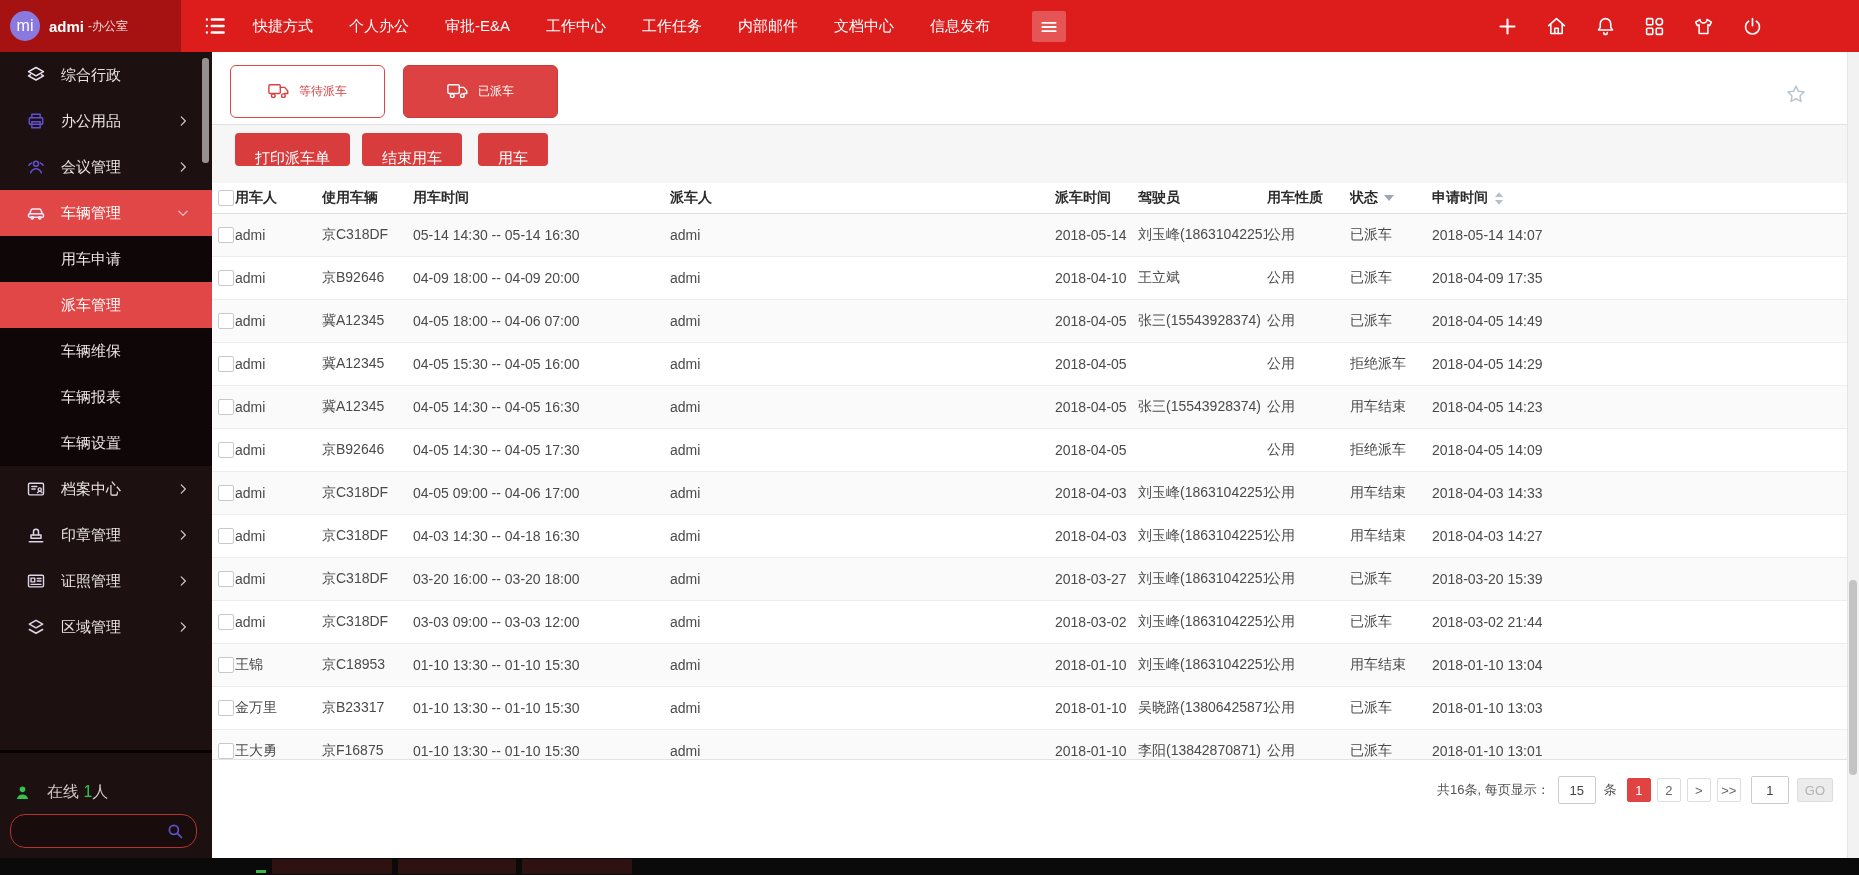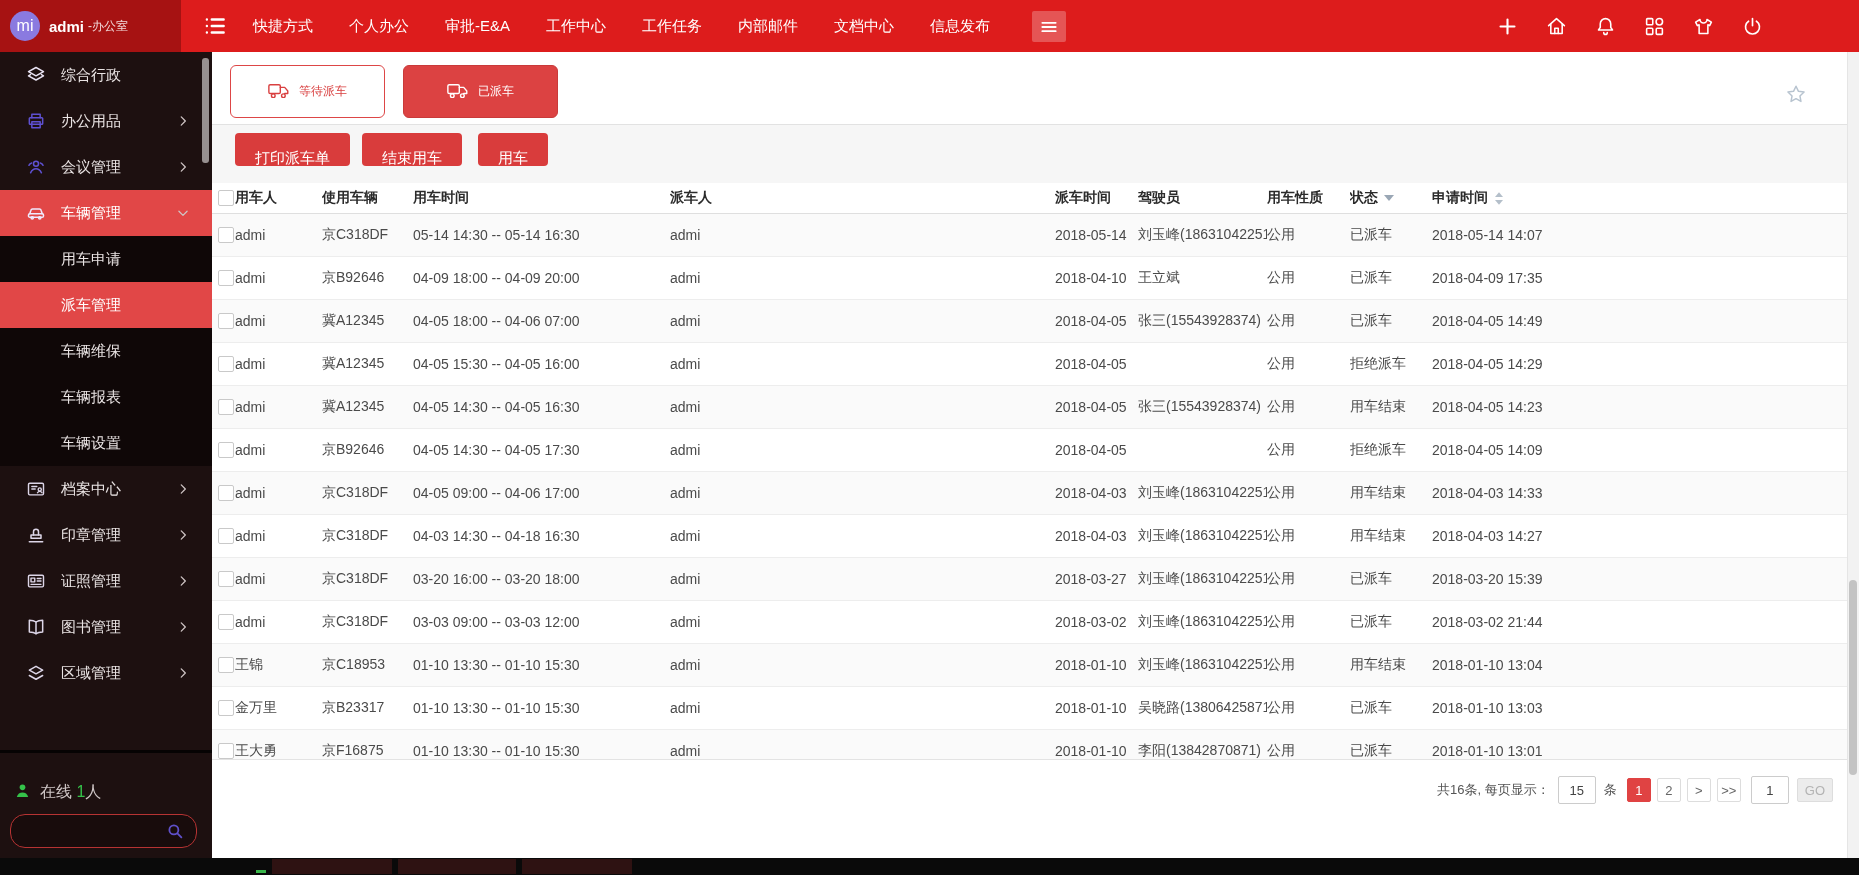--- a/index.html
+++ b/index.html
@@ -24,21 +24,21 @@
   .snav-list{padding-top:0}
   .snav{height:46px;display:flex;align-items:center;color:#eae4e4;font-size:15px;cursor:pointer;position:relative}
   .snav .sic{width:20px;height:20px;margin-left:26px;flex:none}
   .snav .slab{margin-left:15px;white-space:nowrap}
   .snav.sub{background:#0f0707}
   .snav.sub .slab{margin-left:61px}
   .snav .schev{position:absolute;right:22px;width:14px;height:14px;color:#cfc5c5}
   .snav.active,.snav.selected{background:#e14747;color:#fff}
   .side-thumb{position:absolute;left:202px;top:6px;width:7px;height:105px;background:#979090;border-radius:3px;cursor:pointer}
   .side-divider{position:absolute;left:0;top:698px;width:212px;height:3px;background:#060303}
-  .online{position:absolute;left:14px;top:730px;display:flex;gap:9px;font-size:16px;color:#cfc6c6}
+  .online{position:absolute;left:14px;top:730px;display:flex;align-items:center;gap:16px;font-size:16px;color:#cfc6c6}
   .online .oic{width:17px;height:17px;color:#35c24a}
   .online b{color:#35c24a;font-weight:normal}
   .sside-search{position:absolute;left:10px;top:762px;width:185px;height:32px;border:1px solid #b63333;
     border-radius:15px;background:#180c0c;display:flex;align-items:center}
   .sside-search input{flex:1;background:transparent;border:none;outline:none;color:#ddd;font-size:14px;
     padding:0 6px 0 14px;min-width:0;font-family:inherit}
   .sside-search .mag{width:18px;height:18px;color:#5f50c9;margin-right:12px;cursor:pointer}
   
   .content{position:absolute;left:212px;top:52px;width:1635px;height:806px;background:#fff}
   .tabrow{position:absolute;left:0;top:0;width:1635px;height:72px;background:#fff;border-bottom:1px solid #e2e2e2}
@@ -268,34 +268,20 @@
         <span class="slab">证照管理</span>
         <span class="schev">
           <svg viewBox="0 0 24 24" fill="none" stroke="currentColor" stroke-linecap="round" stroke-linejoin="round" stroke-width="2.2">
             <path d="m9 5 7 7-7 7"></path>
           </svg>
         </span>
       </div>
       <div class="snav">
         <span class="sic" style="color: rgb(221, 214, 232);">
           <svg viewBox="0 0 24 24" fill="none" stroke="currentColor" stroke-linecap="round" stroke-linejoin="round" stroke-width="1.8">
-            <path d="M12 6c-2-1.5-4.5-2-8-2v14c3.5 0 6 .5 8 2 2-1.5 4.5-2 8-2V4c-3.5 0-6 .5-8 2z"></path>
-            <path d="M12 6v14"></path>
-          </svg>
-        </span>
-        <span class="slab">图书管理</span>
-        <span class="schev">
-          <svg viewBox="0 0 24 24" fill="none" stroke="currentColor" stroke-linecap="round" stroke-linejoin="round" stroke-width="2.2">
-            <path d="m9 5 7 7-7 7"></path>
-          </svg>
-        </span>
-      </div>
-      <div class="snav">
-        <span class="sic" style="color: rgb(221, 214, 232);">
-          <svg viewBox="0 0 24 24" fill="none" stroke="currentColor" stroke-linecap="round" stroke-linejoin="round" stroke-width="1.8">
             <path d="m12 4 8 4.5-8 4.5-8-4.5z"></path>
             <path d="m4 15 8 4.5 8-4.5"></path>
           </svg>
         </span>
         <span class="slab">区域管理</span>
         <span class="schev">
           <svg viewBox="0 0 24 24" fill="none" stroke="currentColor" stroke-linecap="round" stroke-linejoin="round" stroke-width="2.2">
             <path d="m9 5 7 7-7 7"></path>
           </svg>
         </span>

